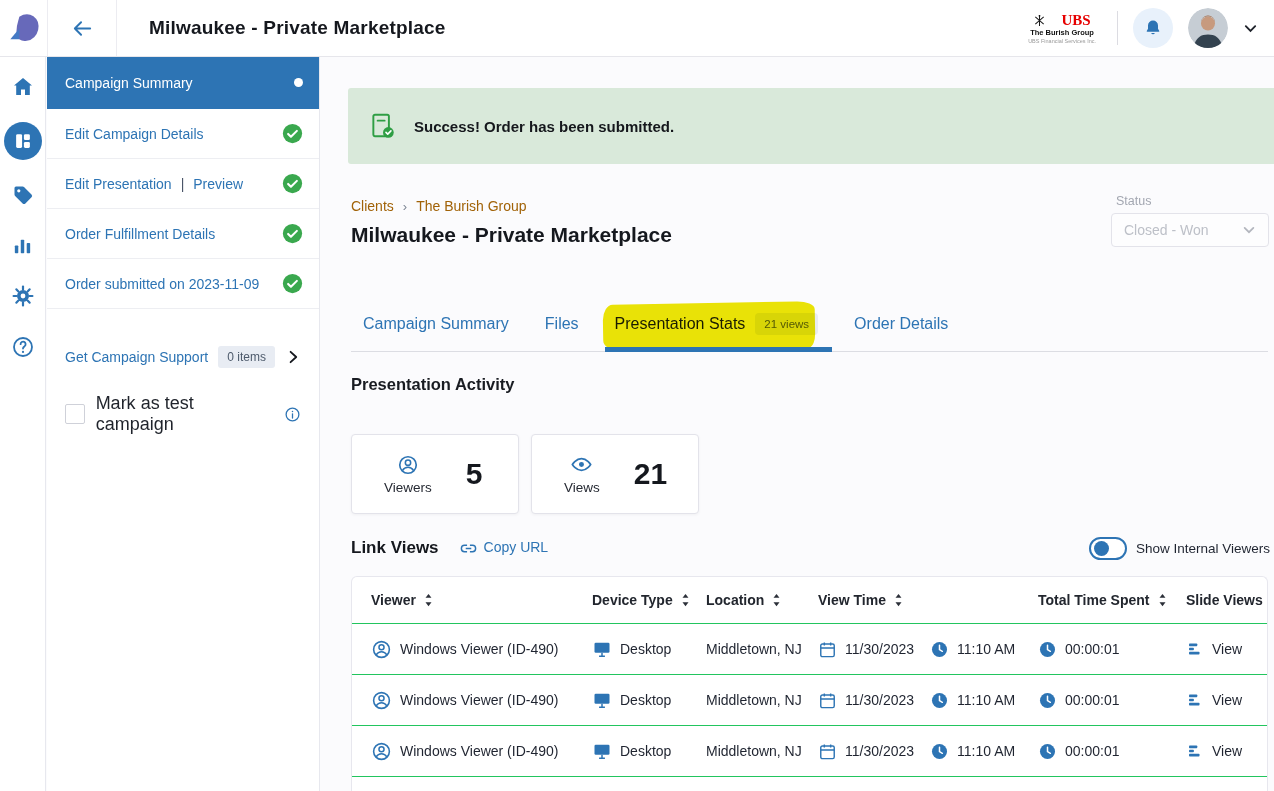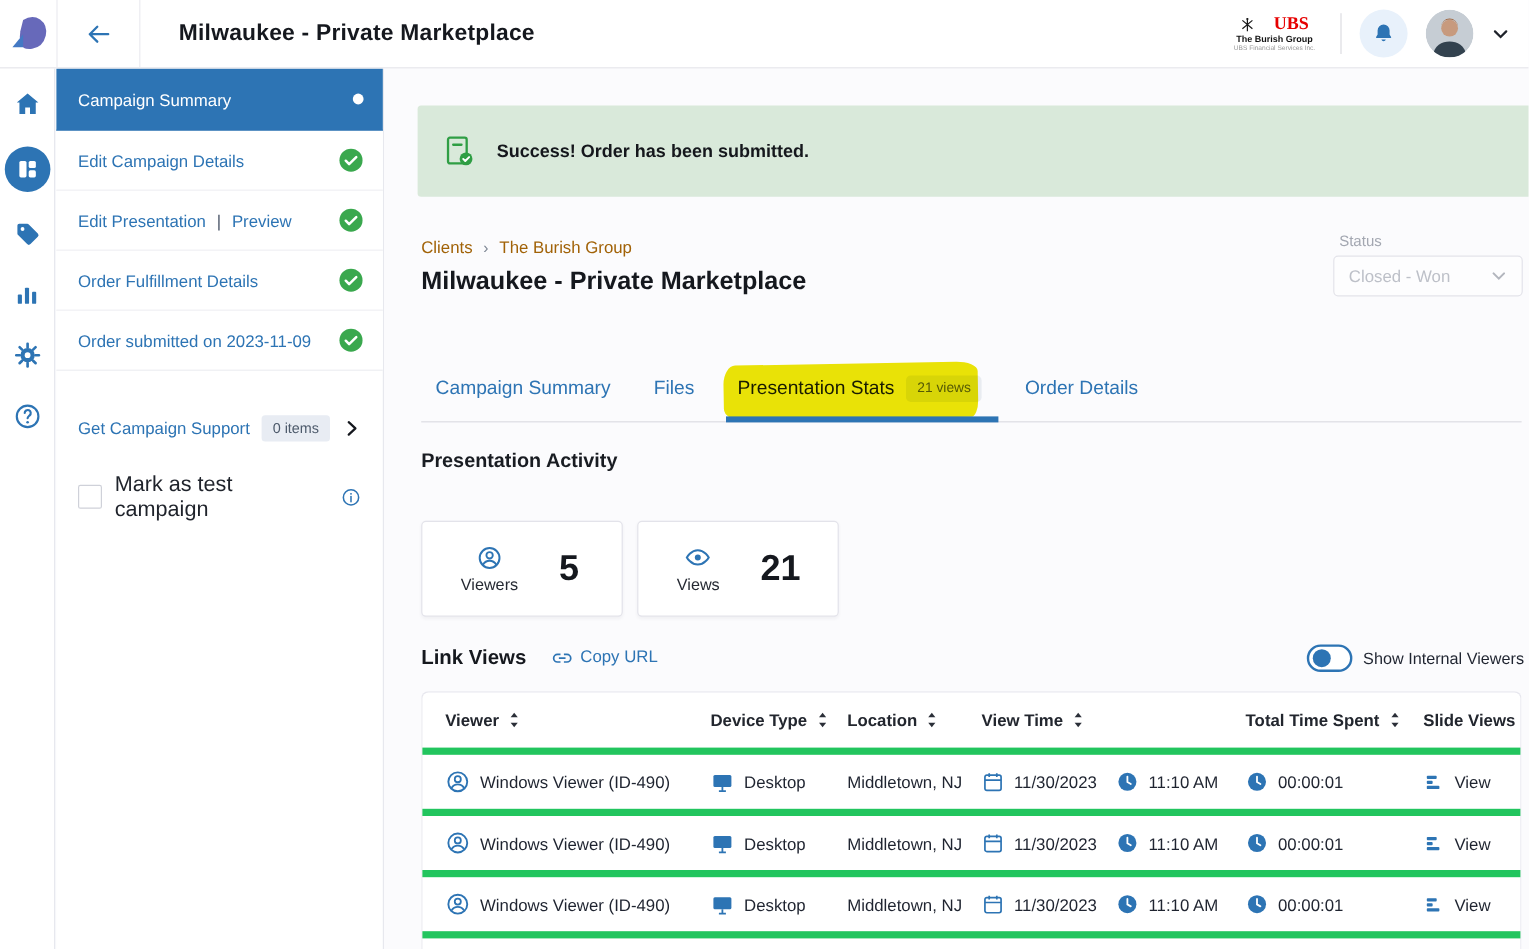--- a/index.html
+++ b/index.html
@@ -107,21 +107,21 @@
   .toggle-label{font-size:13.5px;color:#1f2430;}
 
   
   .table{position:absolute;left:31px;top:519px;width:917px;height:240px;background:#fff;
          border:1px solid #e7e7ee;border-bottom:none;border-radius:6px 6px 0 0;box-sizing:border-box;}
   .thead,.tr{display:grid;grid-template-columns:221px 114px 112px 220px 148px auto;
              align-items:center;padding-left:19px;box-sizing:border-box;}
   .thead{height:46px;}
   .th{display:flex;align-items:center;gap:8px;font-size:14px;font-weight:bold;color:#22262e;white-space:nowrap;}
   .th .ic{color:#2b2f38;}
-  .tr{height:51px;border-top:6px solid #22c55e;}
+  .tr{height:51px;border-top:1px solid #22c55e;}
   .td{display:flex;align-items:center;gap:8px;font-size:14px;color:#1f2430;white-space:nowrap;}
   .td .ic{color:#2d74b4;}
   .td .gap-lg{margin-left:8px;}
   .tr.empty{height:60px;}
 </style>
 </head>
 <body>
 
 <svg width="0" height="0" style="position:absolute">
   <defs>

